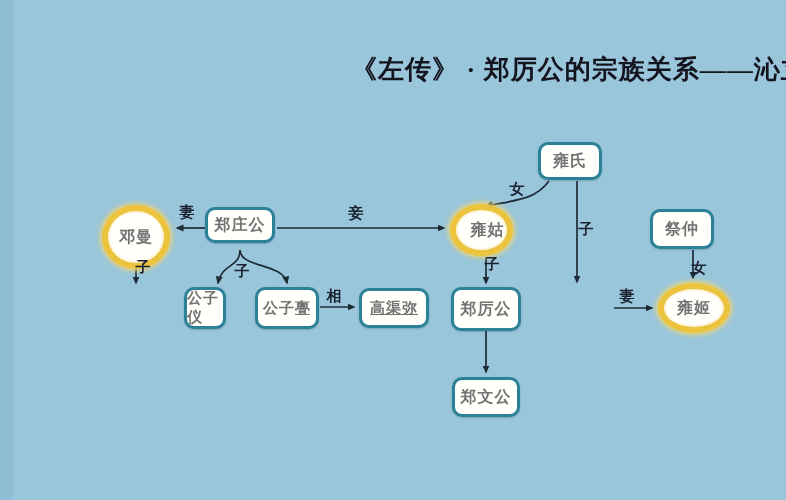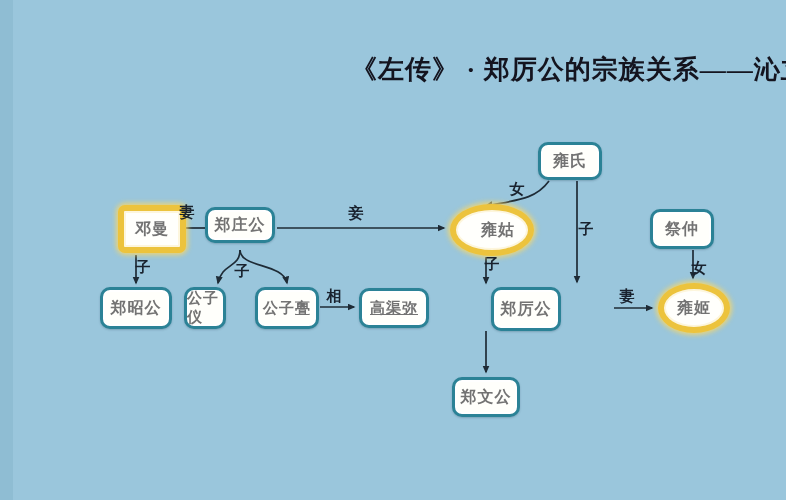--- a/index.html
+++ b/index.html
@@ -76,53 +76,50 @@
     <path class="edge" marker-end="url(#arrow)" d="M486,257 L486,283"></path>
     <path class="edge" marker-end="url(#arrow)" d="M486,331 L486,372"></path>
     <path class="edge" marker-end="url(#arrow)" d="M614,308 L652,308"></path>
     <path class="edge" marker-end="url(#arrow)" d="M693,250 L693,278"></path>
   </svg>
 
   <div class="node box" style="left:538px;top:142px;width:64px;height:38px;">
     <span>雍氏</span>
   </div>
 
-  <div class="node oval" style="left:118px;top:205px;width:68px;height:48px;border-radius:7px;">
+  <div class="node oval" style="left:102px;top:205px;width:68px;height:64px;">
     <span>邓曼</span>
   </div>
 
   <div class="node box" style="left:205px;top:207px;width:70px;height:36px;">
     <span>郑庄公</span>
   </div>
 
-  <div class="node oval" style="left:450px;top:204px;width:84px;height:52px;padding-left:12px;">
+  <div class="node oval" style="left:450px;top:204px;width:63px;height:52px;padding-left:12px;">
     <span>雍姑</span>
   </div>
 
   <div class="node box" style="left:650px;top:209px;width:64px;height:40px;">
     <span>祭仲</span>
   </div>
 
-  <div class="node box" style="left:100px;top:287px;width:72px;height:42px;">
-    <span>郑昭公</span>
-  </div>
 
   <div class="node box" style="left:184px;top:287px;width:42px;height:42px;font-size:15px;">
     <span>公子仪</span>
   </div>
 
   <div class="node box" style="left:255px;top:287px;width:64px;height:42px;font-size:15px;">
     <span>公子亹</span>
   </div>
 
   <div class="node box" style="left:359px;top:288px;width:70px;height:40px;font-size:15px;text-decoration:underline;">
     <span>高渠弥</span>
   </div>
 
-  <div class="node box" style="left:451px;top:287px;width:70px;height:44px;margin-left:40px;">
+  <div class="node box" style="left:451px;top:287px;width:70px;height:44px;">
     <span>郑厉公</span>
   </div>
 
 
   <div class="node oval" style="left:658px;top:283px;width:72px;height:50px;">
     <span>雍姬</span>
   </div>
 
   <div class="node box" style="left:452px;top:377px;width:68px;height:40px;">
     <span>郑文公</span>

